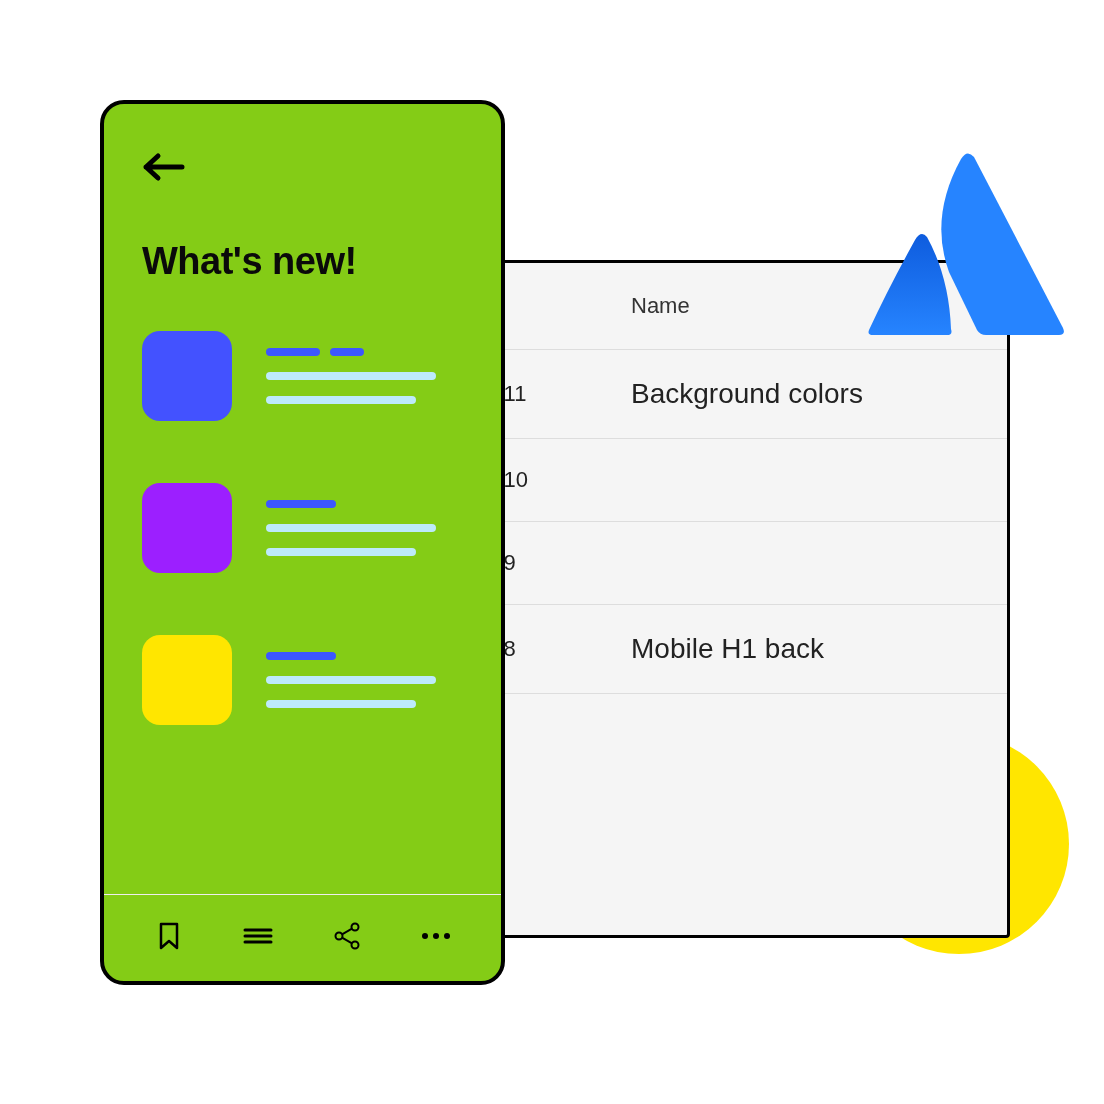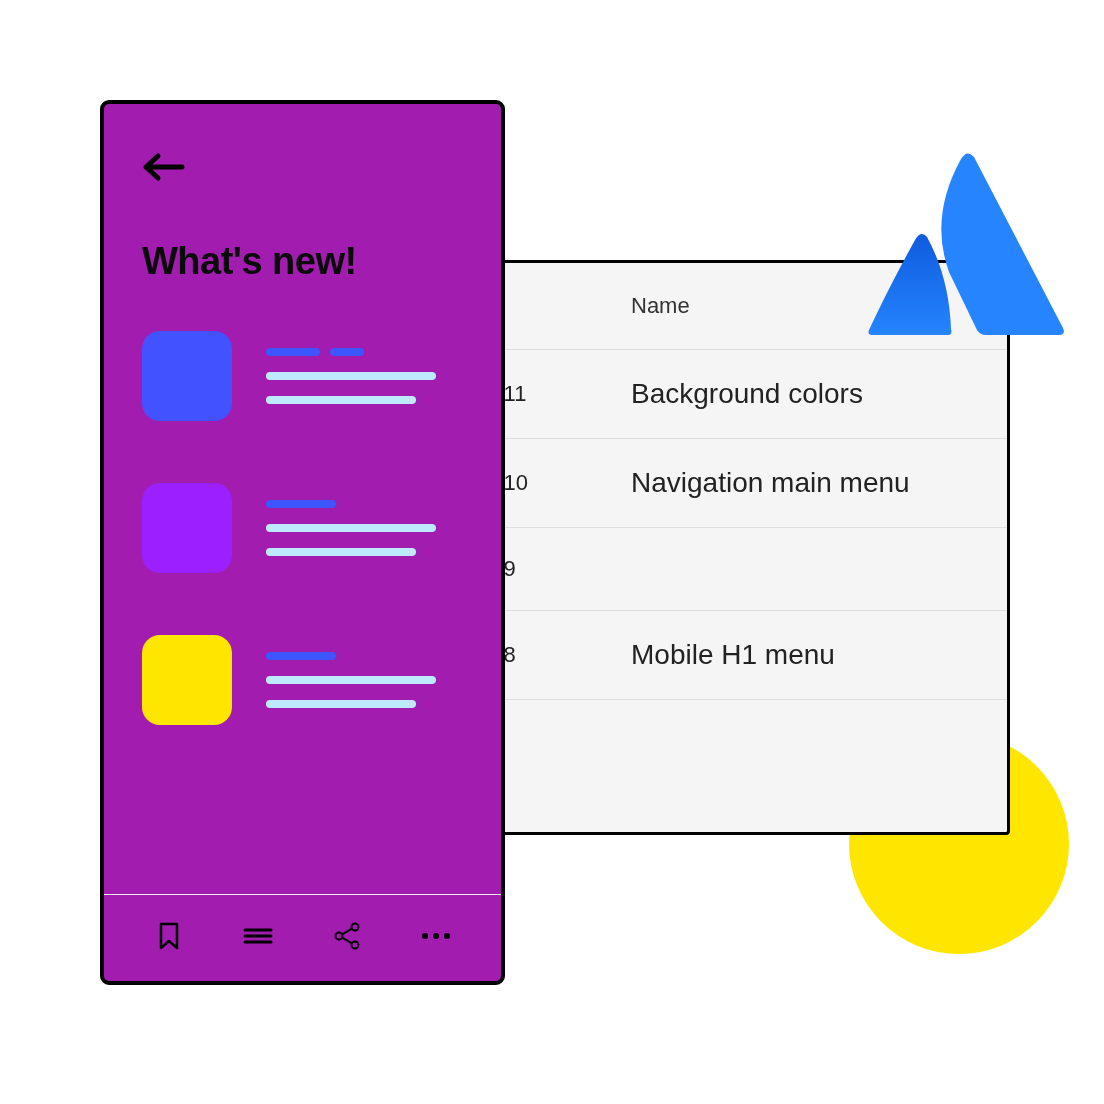--- a/index.html
+++ b/index.html
@@ -29,21 +29,21 @@
       bottom: 150px;
       right: 35px;
       z-index: 1;
     }
     
     .table-panel {
       position: absolute;
       left: 420px;
       top: 260px;
       width: 590px;
-      height: 575px;
+      height: 678px;
       background: #F5F5F5;
       border: 3px solid #000;
       border-radius: 4px;
       z-index: 2;
       overflow: hidden;
     }
     .table-header {
       display: flex;
       padding: 30px 28px 30px 28px;
       border-bottom: 1px solid #ddd;
@@ -83,23 +83,23 @@
       height: 185px;
       z-index: 5;
     }
     
     .phone {
       position: absolute;
       left: 100px;
       top: 100px;
       width: 405px;
       height: 885px;
-      background: #a21caf;
+      background: #84cc16;
       border: 4px solid #000;
-      border-radius: 9px;
+      border-radius: 24px;
       z-index: 10;
       display: flex;
       flex-direction: column;
       overflow: hidden;
     }
     .phone-top {
       padding: 48px 38px 0 38px;
     }
     .back-arrow {
       width: 44px;
@@ -192,28 +192,27 @@
     <div class="table-header">
       <div class="col-code">Code</div>
       <div class="col-name">Name</div>
     </div>
     <div class="table-row">
       <div class="cell-code">BAN-11</div>
       <div class="cell-name">Background colors</div>
     </div>
     <div class="table-row">
       <div class="cell-code">BAN-10</div>
-      <div class="cell-name">Navigation main menu</div>
     </div>
     <div class="table-row">
       <div class="cell-code">BAN-9</div>
     </div>
     <div class="table-row">
       <div class="cell-code">BAN-8</div>
-      <div class="cell-name">Mobile H1 menu</div>
+      <div class="cell-name">Mobile H1 back</div>
     </div>
   </div>
 
   <div class="atlassian-logo">
     <svg viewBox="0 0 210 185" width="210" height="185">
       <defs>
         <linearGradient id="grad1" x1="0%" y1="0%" x2="0%" y2="100%">
           <stop offset="0%" stop-color="#0E5CDE"></stop>
           <stop offset="100%" stop-color="#2684FF"></stop>
         </linearGradient>

